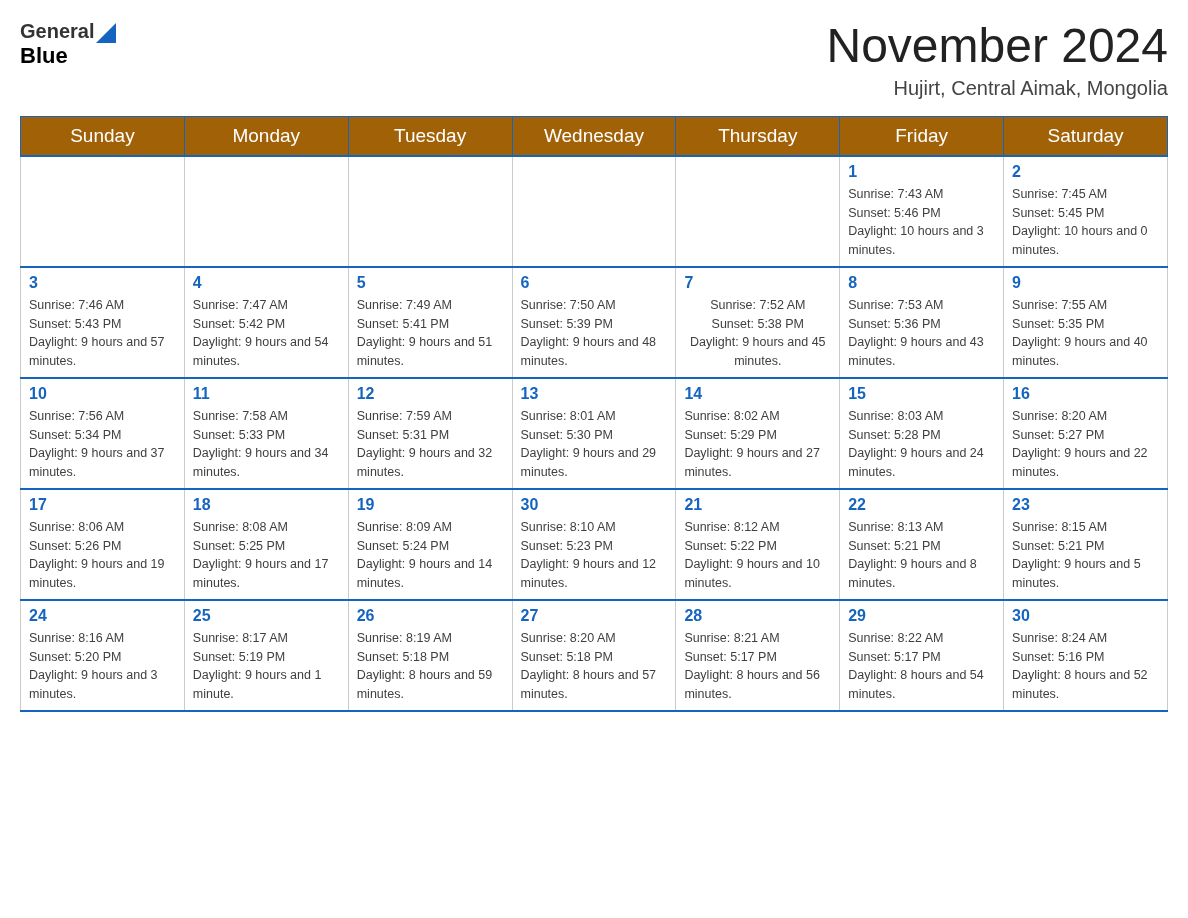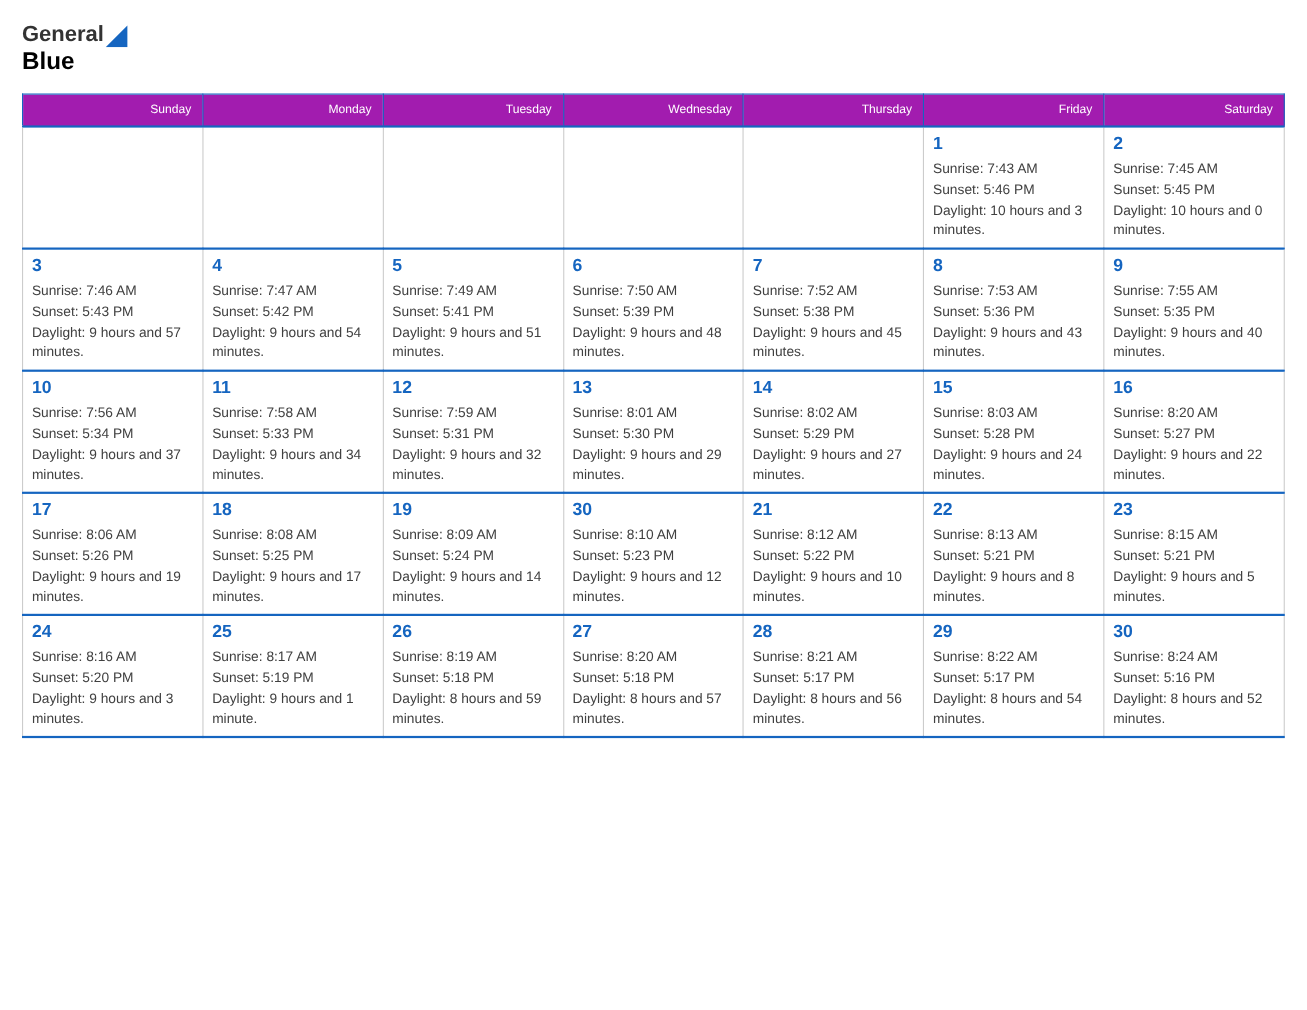--- a/index.html
+++ b/index.html
@@ -48,26 +48,26 @@
       font-size: 20px;
       color: #444;
       margin-top: 4px;
     }
     .calendar-table {
       width: 100%;
       border-collapse: collapse;
       border: 1px solid #ccc;
     }
     .calendar-table th {
-      background-color: #a21caf;
+      background-color: #a16207;
       color: #fff;
-      font-size: 11px;
+      font-size: 19px;
       font-weight: normal;
       padding: 8px 10px;
-      text-align: right;
+      text-align: center;
       border: 1px solid #1565c0;
     }
     .calendar-table td {
       vertical-align: top;
       padding: 6px 8px;
       border: 1px solid #ccc;
       width: 14.28%;
       min-height: 100px;
       font-size: 13px;
       color: #333;
@@ -99,20 +99,24 @@
     <div class="logo-top-row">
       <span class="logo-text-general">General</span>
       <svg width="20" height="20" viewBox="0 0 20 20" style="margin-left:2px; margin-top:2px;">
         <polygon points="0,20 20,20 20,0" fill="#1565c0"></polygon>
       </svg>
     </div>
     <div>
       <span class="logo-text-blue">Blue</span>
     </div>
   </div>
+  <div class="title-section">
+    <div class="month-title">November 2024</div>
+    <div class="location-subtitle">Hujirt, Central Aimak, Mongolia</div>
+  </div>
 </div>
 
 <table class="calendar-table">
   <thead>
     <tr>
     <th>Sunday</th>
         <th>Monday</th>
         <th>Tuesday</th>
         <th>Wednesday</th>
         <th>Thursday</th>
@@ -160,21 +164,21 @@
 Daylight: 9 hours and 51 minutes.</div>
         </td>
         <td>
           <span class="day-number">6</span>
           <div class="day-info" style="white-space: pre-line;">Sunrise: 7:50 AM
 Sunset: 5:39 PM
 Daylight: 9 hours and 48 minutes.</div>
         </td>
         <td>
           <span class="day-number">7</span>
-          <div class="day-info" style="white-space: pre-line;">Sunrise: 7:52 AM
+          <div class="day-info" style="white-space: pre-line; text-align: center;">Sunrise: 7:52 AM
 Sunset: 5:38 PM
 Daylight: 9 hours and 45 minutes.</div>
         </td>
         <td>
           <span class="day-number">8</span>
           <div class="day-info" style="white-space: pre-line;">Sunrise: 7:53 AM
 Sunset: 5:36 PM
 Daylight: 9 hours and 43 minutes.</div>
         </td>
         <td>

